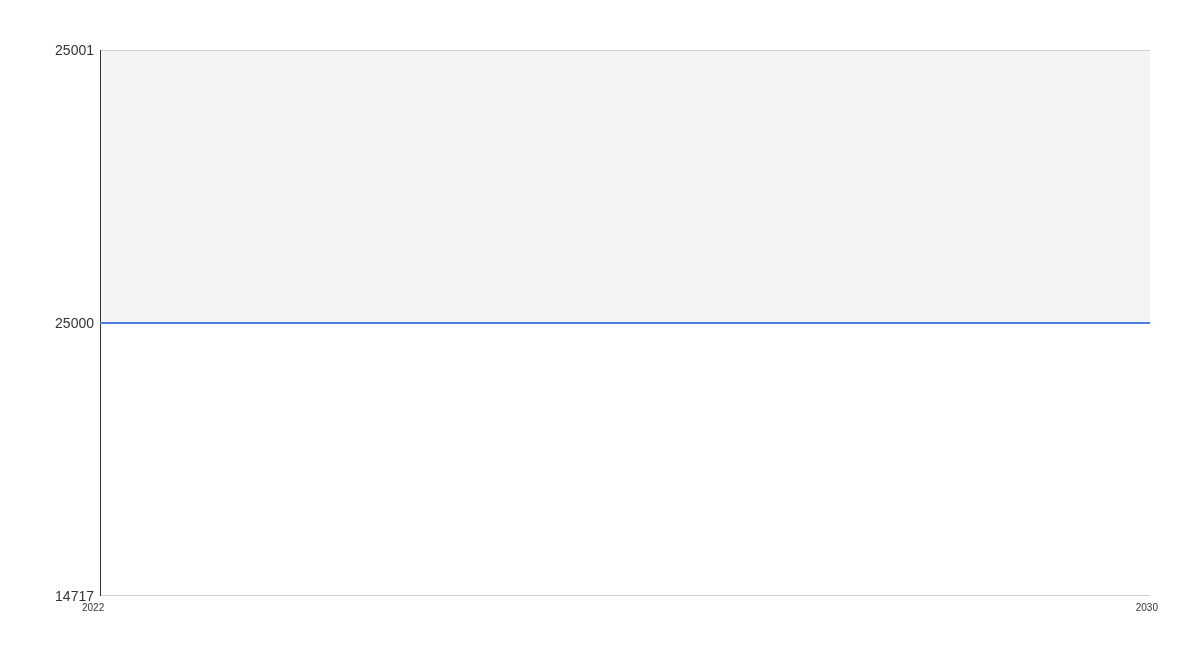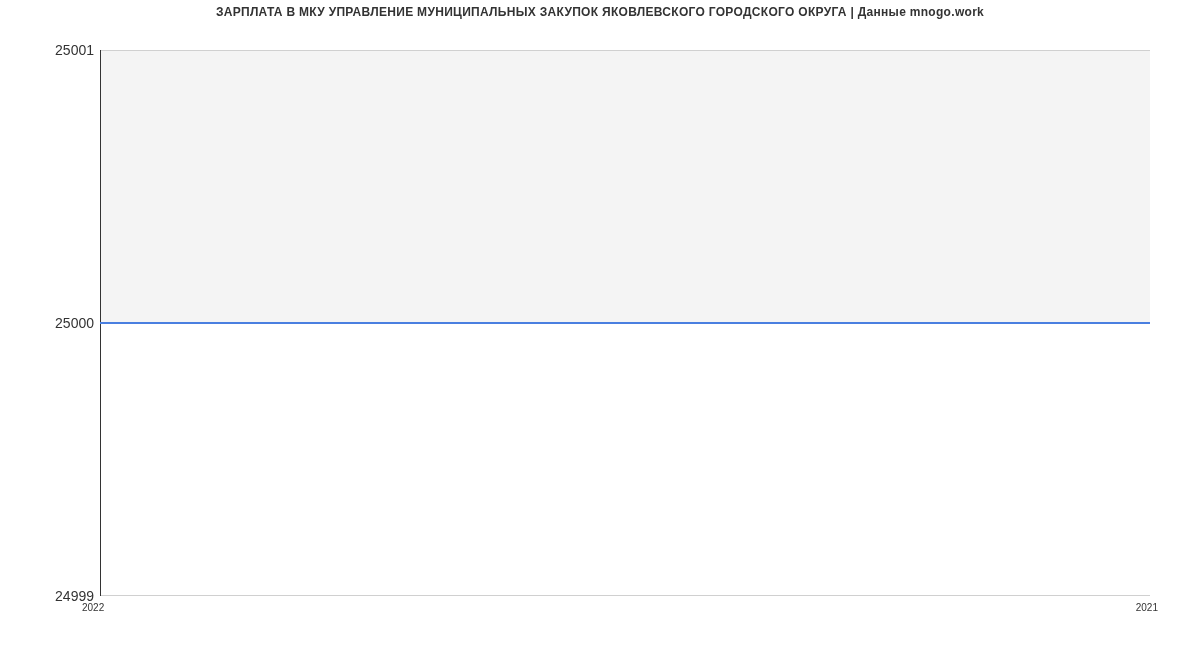--- a/index.html
+++ b/index.html
@@ -88,28 +88,27 @@
       font-size: 10px;
       color: #333;
     }
     .x-tick-left { left: 82px; text-align: right; }
     .x-tick-right { right: 42px; }
   </style>
 </head>
 <body>
 
 <div class="chart-container">
-  <div class="chart-title">ЗАРПЛАТА В МКУ УПРАВЛЕНИЕ МУНИЦИПАЛЬНЫХ ЗАКУПОК ЯКОВЛЕВСКОГО ГОРОДСКОГО ОКРУГА | Данные mnogo.work</div>
 
   <div class="plot-area">
     <div class="plot-upper"></div>
     <div class="plot-lower"></div>
     <div class="plot-border-left"></div>
     <div class="data-line"></div>
   </div>
 
-  <div class="y-tick y-tick-0">24999</div>
+  <div class="y-tick y-tick-0">14717</div>
   <div class="y-tick y-tick-1">25000</div>
   <div class="y-tick y-tick-2">25001</div>
 
   <div class="x-tick x-tick-left">2022</div>
-  <div class="x-tick x-tick-right">2021</div>
+  <div class="x-tick x-tick-right">2030</div>
 </div>
 
 </body></html>

